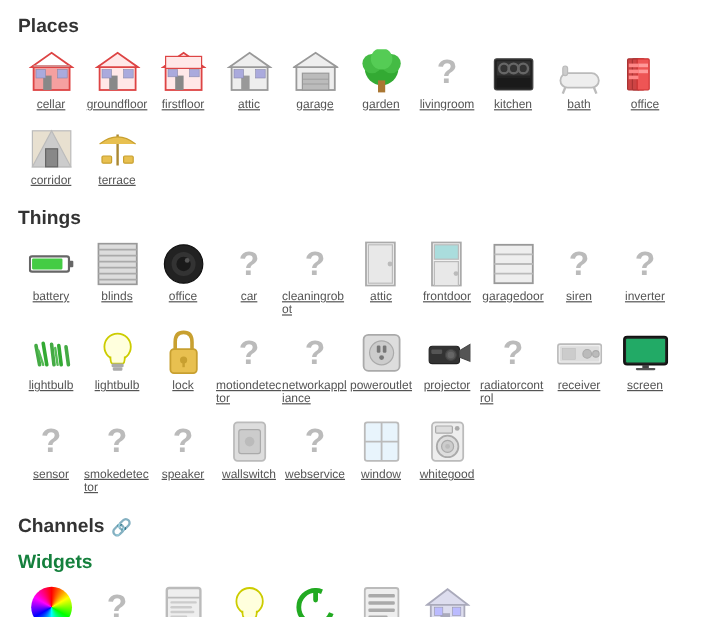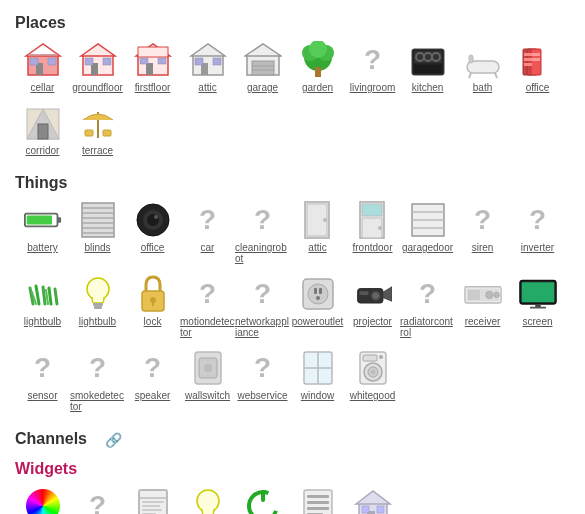--- a/index.html
+++ b/index.html
@@ -505,28 +505,28 @@
           <circle cx="24" cy="7" r="2" fill="#aaa"></circle>
         </svg>
       </div>
       <div class="icon-label">whitegood</div>
     </div>
 
   </div>
 </div>
 
 <div>
-  <div class="section-title" style="display:flex; align-items:flex-end; gap:18px;">
+  <div class="section-title" style="display:flex; align-items:center; gap:6px;">
     <span>Channels</span>
     <span style="font-size:14px; color:#666;">🔗</span>
   </div>
 </div>
 
 <div>
-  <div class="section-title" style="color:#be185d;">Widgets</div>
+  <div class="section-title" style="color:#15803d;">Widgets</div>
   <div class="icon-grid">
 
     <div class="icon-item">
       <div class="icon-img">
         <div class="colorwheel"></div>
       </div>
 
     </div>
 
     <div class="icon-item">

